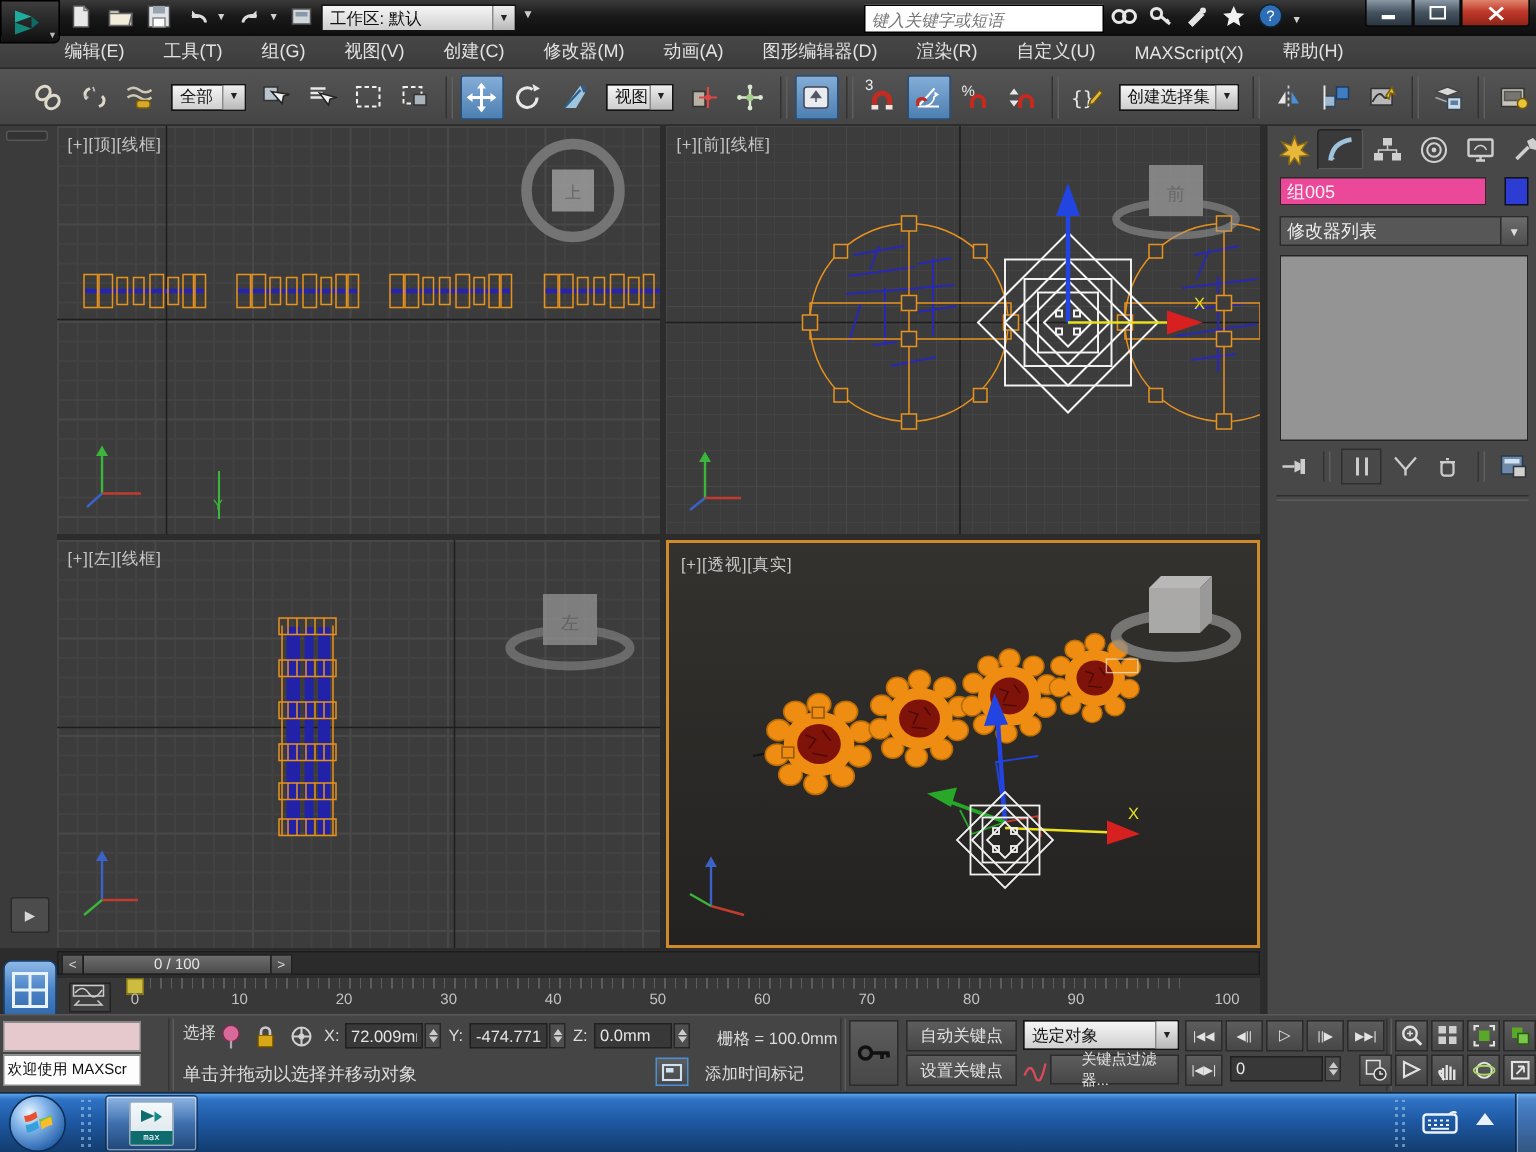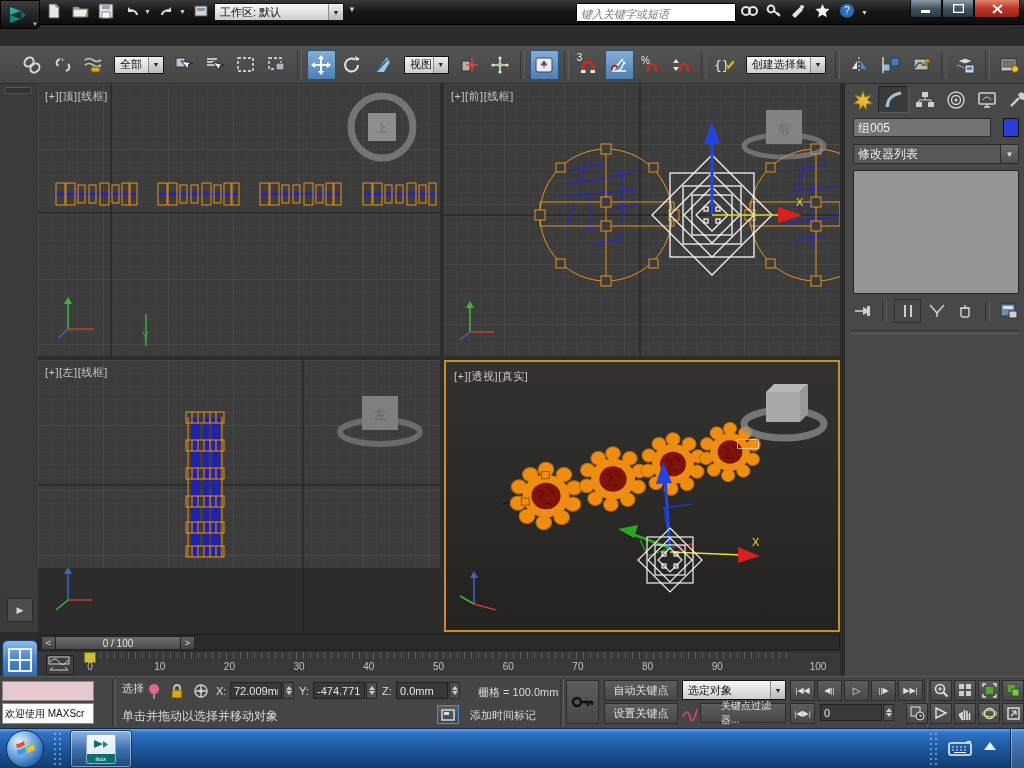--- a/index.html
+++ b/index.html
@@ -88,21 +88,21 @@
   .navbtn{width:22px;height:21px;}
   .vsep{position:absolute;top:2px;width:2px;height:48px;border-left:1px solid #333;border-right:1px solid #5c5c5c;}
   .listener-pink{position:absolute;left:2px;top:4px;width:92px;height:20px;background:#e5c9cc;border:1px solid #8a8a8a;box-sizing:border-box;}
   .listener-white{position:absolute;left:2px;top:26px;width:92px;height:21px;background:#fdfdfd;border:1px solid #8a8a8a;
     box-sizing:border-box;color:#111;font-size:10px;line-height:19px;padding:0 2px;overflow:hidden;white-space:nowrap;}
   
   .cmdpanel{position:absolute;left:844px;top:84px;width:180px;height:592px;background:#484848;border-left:1px solid #2a2a2a;}
   .cp-tabs{position:absolute;left:2px;top:2px;display:flex;}
   .cp-tab{width:29px;height:25px;display:flex;align-items:center;justify-content:center;border:1px solid transparent;}
   .cp-tab.active{background:#3a3a3a;border-color:#222 #5a5a5a #5a5a5a #222;border-style:solid;border-radius:3px 3px 0 0;}
-  .cp-name{position:absolute;left:8px;top:34px;width:138px;height:19px;background:#737373;border:1px solid #2b2b2b;
+  .cp-name{position:absolute;left:8px;top:34px;width:138px;height:19px;background:#ec4899;border:1px solid #2b2b2b;
     color:#f2f2f2;font-size:12px;line-height:18px;padding:0 4px;box-sizing:border-box;}
   .cp-swatch{position:absolute;left:158px;top:34px;width:16px;height:19px;background:#2d3cd2;border:1px solid #111;box-sizing:border-box;}
   .cp-modlist{position:absolute;left:8px;top:60px;width:166px;height:20px;background:#575757;border:1px solid #2b2b2b;
     color:#ececec;font-size:12px;display:flex;align-items:center;padding-left:4px;box-sizing:border-box;}
   .cp-modlist .combo-arrow{margin-left:auto;width:17px;height:100%;background:linear-gradient(#6b6b6b,#4f4f4f);
     border-left:1px solid #2b2b2b;display:flex;align-items:center;justify-content:center;font-size:8px;color:#ddd;}
   .cp-stack{position:absolute;left:8px;top:86px;width:166px;height:124px;background:#949494;border:1px solid #262626;box-sizing:border-box;}
   .cp-tools{position:absolute;left:6px;top:214px;width:170px;height:26px;display:flex;align-items:center;gap:4px;}
   .cp-tool{width:26px;height:22px;display:flex;align-items:center;justify-content:center;}
   .cp-divider{position:absolute;left:6px;top:246px;width:168px;height:2px;border-top:1px solid #2e2e2e;border-bottom:1px solid #5c5c5c;}
@@ -231,20 +231,34 @@
     <div class="app-logo">
       <svg width="26" height="20">
           <path d="M3 2l11 4-11 4z" fill="#1fae9e"></path>
           <path d="M3 10l11 4-11 4z" fill="#13867a"></path>
           <path d="M14 6v8l5-4z" fill="#0c6b62"></path>
         </svg>
       <span style="position:absolute;right:1px;bottom:1px;font-size:6px;color:#bbb;">▼</span>
     </div>
   </div>
 
+  <div class="menubar">
+      <span class="menu-item">编辑(E)</span>
+      <span class="menu-item">工具(T)</span>
+      <span class="menu-item">组(G)</span>
+      <span class="menu-item">视图(V)</span>
+      <span class="menu-item">创建(C)</span>
+      <span class="menu-item">修改器(M)</span>
+      <span class="menu-item">动画(A)</span>
+      <span class="menu-item">图形编辑器(D)</span>
+      <span class="menu-item">渲染(R)</span>
+      <span class="menu-item">自定义(U)</span>
+      <span class="menu-item">MAXScript(X)</span>
+      <span class="menu-item">帮助(H)</span>
+    </div>
 
   <div class="toolbar">
     <span class="tb">
       <svg width="20" height="20">
           <ellipse cx="7" cy="7" rx="5" ry="4" fill="none" stroke="#ded9c8" stroke-width="2" transform="rotate(-45 7 7)"></ellipse>
           <ellipse cx="13" cy="13" rx="5" ry="4" fill="none" stroke="#ded9c8" stroke-width="2" transform="rotate(-45 13 13)"></ellipse>
         </svg>
       </span>
     <span class="tb">
       <svg width="20" height="20">
@@ -553,21 +567,21 @@
       </g>
       <g>
         <line x1="26" y1="248" x2="26" y2="222" stroke="#3bb53b" stroke-width="1.6"></line>
         <path d="M26 217l-4 7h8z" fill="#3bb53b"></path>
         <line x1="26" y1="248" x2="50" y2="248" stroke="#c23b2e" stroke-width="1.6"></line>
         <line x1="26" y1="248" x2="16" y2="256" stroke="#3a62c8" stroke-width="1.6"></line>
       </g>
     </svg>
   </div>
 
-  <div class="vp" style="left:38px;top:360px;width:402px;height:208px;">
+  <div class="vp" style="left:38px;top:360px;width:402px;height:272px;">
     <div class="vp-label">[+][左][线框]</div>
     <svg class="scene" width="402" height="272">
       <line x1="265" y1="0" x2="265" y2="272" stroke="#1d1d1d"></line>
       <line x1="0" y1="125" x2="402" y2="125" stroke="#1d1d1d"></line>
       <g>
         <rect x="153" y="58" width="9" height="138" fill="#2222a8"></rect>
         <rect x="165" y="58" width="6" height="138" fill="#2222a8"></rect>
         <rect x="174" y="58" width="8" height="138" fill="#2222a8"></rect>
         <g stroke="#e8921e" fill="none">
           <line x1="150" y1="57" x2="150" y2="197"></line>

